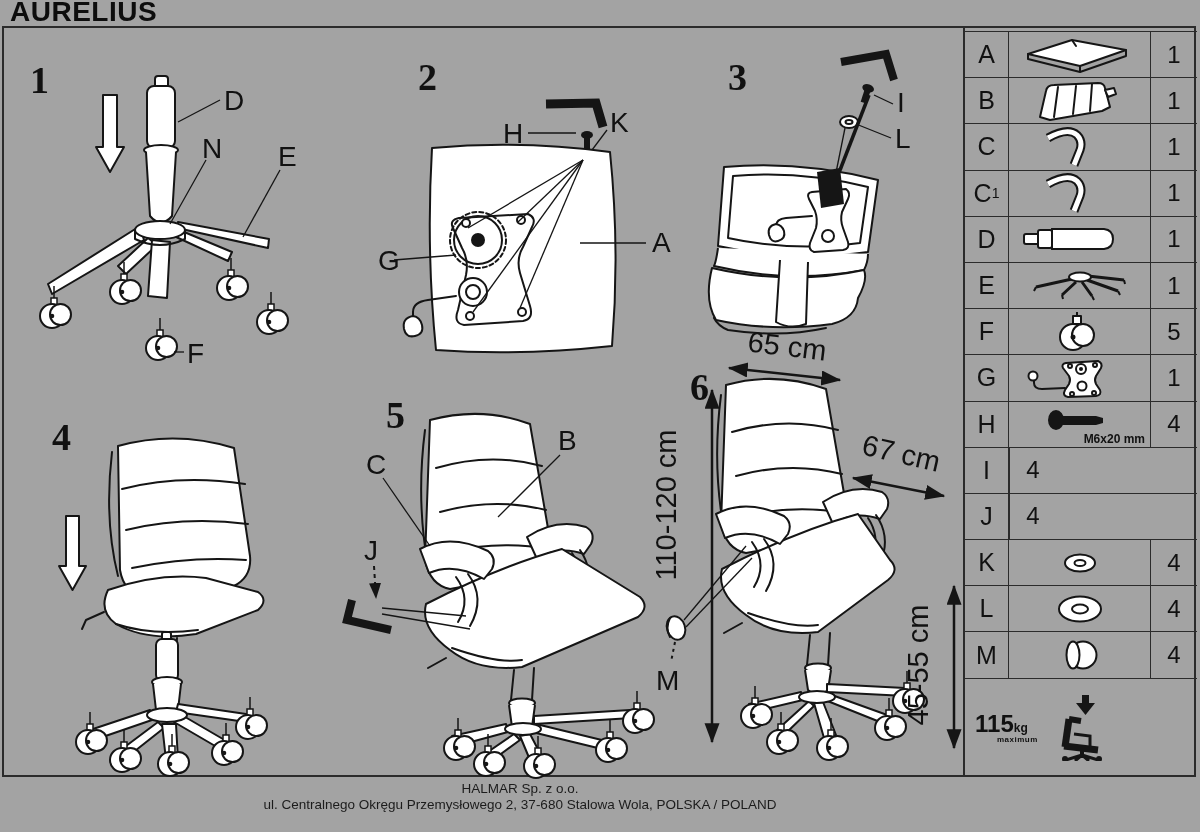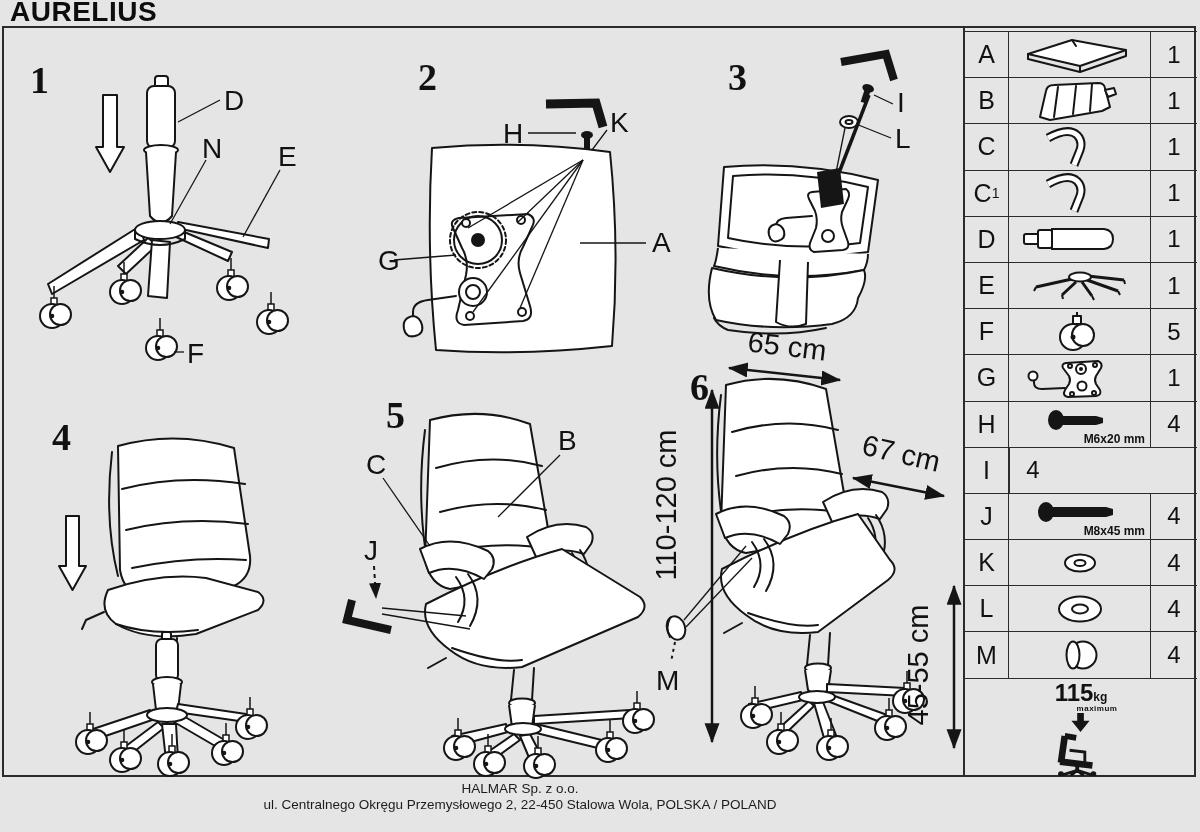--- a/index.html
+++ b/index.html
@@ -1,16 +1,16 @@
 <!DOCTYPE html>
 <html><head>
 <meta charset="utf-8">
 <style>
   html,body{margin:0;padding:0;background:#fff;}
-  #page{position:relative;width:1200px;height:832px;background:#e5e5e5;overflow:hidden;
+  #page{position:relative;width:1200px;height:832px;background:#a3a3a3;overflow:hidden;
         font-family:"Liberation Sans",sans-serif;color:#111;}
   #title{position:absolute;left:10px;top:-4px;font-size:28px;font-weight:bold;
          letter-spacing:.5px;color:#0d0d0d;}
   #frame{position:absolute;left:2px;top:26px;width:1194px;height:751px;
          border:2px solid #2b2b2b;box-sizing:border-box;}
   .art{position:absolute;left:0;top:0;width:1200px;height:832px;}
   .ink{stroke:#151515;fill:none;stroke-width:2;stroke-linejoin:round;stroke-linecap:round;}
   .inkf{stroke:#151515;fill:#fff;stroke-width:2;stroke-linejoin:round;}
   .thin{stroke:#151515;fill:none;stroke-width:1.3;}
   .blk{fill:#151515;stroke:none;}
@@ -23,21 +23,21 @@
   #prows{margin-top:5px;border-top:1.5px solid #2b2b2b;}
   .prow{display:flex;height:46.2px;border-bottom:1.5px solid #2b2b2b;box-sizing:border-box;align-items:stretch;}
   .pletter{width:44px;border-right:1.2px solid #2b2b2b;display:flex;align-items:center;
            justify-content:center;font-size:25px;box-sizing:border-box;}
   .pletter sub{font-size:14px;line-height:0;}
   .picon{flex:1;position:relative;display:flex;align-items:center;justify-content:flex-end;}
   .psize{position:absolute;right:5px;bottom:1px;font-size:12px;font-weight:bold;}
   .pqty{width:47px;border-left:1.2px solid #2b2b2b;display:flex;align-items:center;
         justify-content:center;font-size:24px;box-sizing:border-box;}
   
-  #wbox{height:95px;display:flex;flex-direction:column;align-items:center;justify-content:flex-start;padding-top:2px;}
+  #wbox{height:95px;display:flex;align-items:center;justify-content:flex-start;padding-top:2px;}
   #wtext{line-height:1;text-align:center;}
   #wval{font-size:24px;font-weight:bold;}
   #wunit{font-size:12px;font-weight:bold;}
   #wnote{font-size:8px;font-weight:bold;letter-spacing:.5px;line-height:1;text-align:center;margin-left:32px;}
   
   #footer{position:absolute;left:0;top:781px;width:1040px;text-align:center;
           font-size:13.5px;color:#1c1c1c;line-height:16px;}
 </style>
 </head>
 <body>
@@ -454,28 +454,20 @@
             <sub></sub>
           </div>
         <div class="pqty">4</div>
       </div>
 
       <div class="prow">
         <div class="pletter">
             <span>J</span>
             <sub></sub>
           </div>
-        <div class="picon">
-          <svg width="140" height="44" viewBox="0 0 140 44">
-            <ellipse class="blk" cx="36" cy="18" rx="8" ry="10"></ellipse>
-            <rect class="blk" x="40" y="13" width="56" height="10"></rect>
-            <path class="blk" d="M96,13 L103,15 L103,21 L96,23 Z"></path>
-          </svg>
-          <span class="psize">M8x45 mm</span>
-        </div>
         <div class="pqty">4</div>
       </div>
 
       <div class="prow">
         <div class="pletter">
             <span>K</span>
             <sub></sub>
           </div>
         <div class="picon">
           <svg width="140" height="44" viewBox="0 0 140 44">
@@ -531,16 +523,16 @@
         <line x1="44" y1="55" x2="44" y2="60" stroke="#151515" stroke-width="4"></line>
         <path d="M44,60 L28,65 M44,60 L60,65 M44,60 L37,66 M44,60 L51,66" stroke="#151515" stroke-width="3"></path>
         <circle class="blk" cx="27" cy="64" r="3"></circle>
         <circle class="blk" cx="61" cy="64" r="3"></circle>
       </svg>
     </div>
   </div>
 
   <div id="footer">
     <div>HALMAR Sp. z o.o.</div>
-    <div>ul. Centralnego Okręgu Przemysłowego 2, 22-450 Stalowa Wola, POLSKA / POLAND</div>
+    <div>ul. Centralnego Okręgu Przemysłowego 2, 37-680 Stalowa Wola, POLSKA / POLAND</div>
   </div>
 
 </div>
 
 </body></html>

